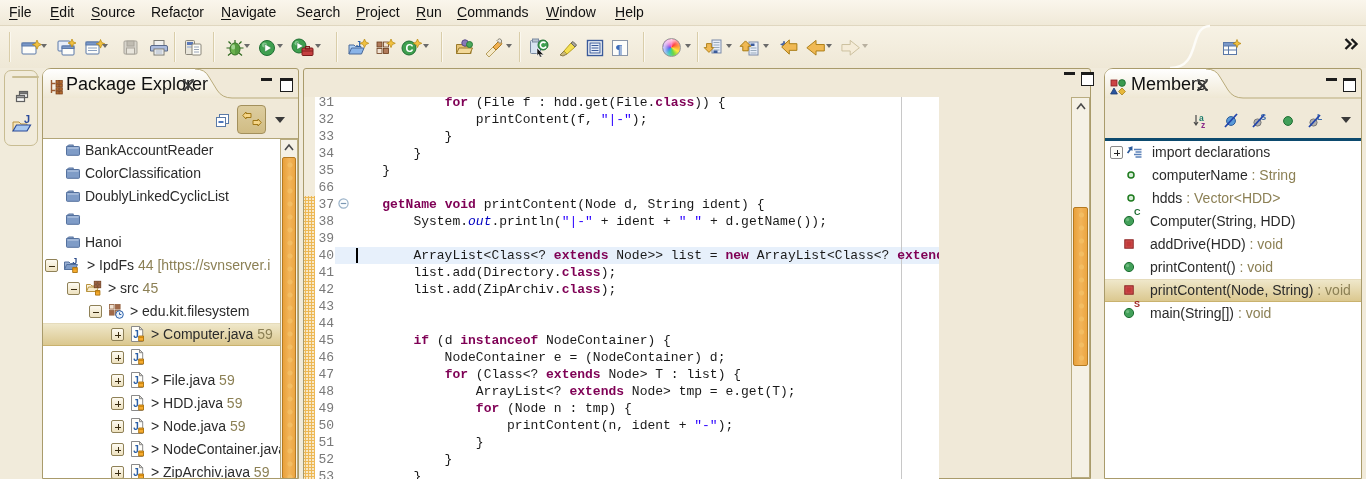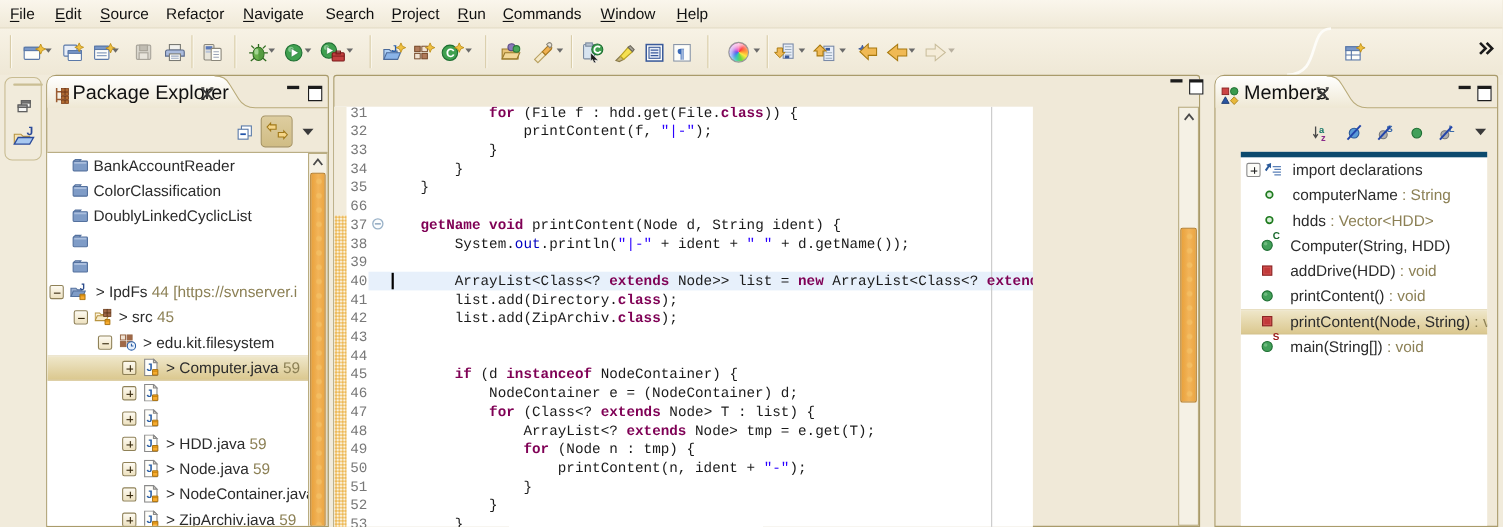--- a/index.html
+++ b/index.html
@@ -27,26 +27,26 @@
 #pe-body { position:absolute; left:0; top:69px; width:255px; height:340px; background:#ffffff; border-top:1px solid #b3a678; overflow:hidden; }
 
 #ed { left:303px; top:68px; width:788px; height:411px; border-radius:3px 3px 0 0; background:#f0e9d8; }
 #ed-body { position:absolute; left:0; top:28px; width:635px; height:382px; background:#fff; overflow:hidden; }
 #ed-margin { position:absolute; left:597px; top:0; width:1px; height:382px; background:#c8c8c8; }
 .cl { position:absolute; left:0; white-space:pre; font-family:"Liberation Mono",monospace; font-size:13px; line-height:17px; height:17px; width:760px; }
 .cl .num { position:absolute; left:0; top:0; width:30px; text-align:right; color:#787878; }
 .cl .code { position:absolute; left:47px; top:0; }
 .k { color:#7f0055; font-weight:bold; }
 .s { color:#2a00ff; }
-.o { color:#0000c0; }
+.o { color:#0000c0; font-style:italic; }
 #curline { position:absolute; left:31px; top:150px; width:736px; height:17px; background:#e7f0fb; }
 #caret { position:absolute; left:52px; top:151px; width:2px; height:15px; background:#000; }
 
 #mb { left:1104px; top:68px; width:258px; height:411px; border-radius:9px 3px 0 0; }
-#mb-body { position:absolute; left:0; top:69px; width:224px; height:340px; background:#ffffff; border-top:5px solid #0c4a6e; overflow:hidden;margin-left:23px; }
+#mb-body { position:absolute; left:0; top:69px; width:256px; height:340px; background:#ffffff; border-top:3px solid #0c4a6e; overflow:hidden; }
 .vtitle { position:absolute; top:5px; font-size:18px; color:#101010; white-space:pre; }
 
 .etab { position:absolute; top:2px; height:26px; font-size:14px; color:#101010; }
 
 .trow { position:absolute; left:0; height:23px; line-height:23px; white-space:pre; font-size:14px; color:#2b2b2b; width:100%; }
 .tsel { position:absolute; left:0; height:23px; background:linear-gradient(#efe7ca,#dbc88f); border-top:1px solid #e6dcbc; border-bottom:1px solid #c9b26e; }
 .grey { color:#8c8055; }
 
 .sb { position:absolute; background:#f5f1e5; border:1px solid #b9ac80; }
 .sbthumb { position:absolute; background:linear-gradient(90deg,#e9a13b,#f2b459 45%,#e9a13b); border:1px solid #b57a21; border-radius:2px; }
@@ -388,20 +388,21 @@
     <svg width="16" height="16" style="left:22px;top:49px">
         <use href="#sy-folder"></use>
       </svg>
       <span class="trow" style="left:42px;top:46px">DoublyLinkedCyclicList</span>
     <svg width="16" height="16" style="left:22px;top:72px">
         <use href="#sy-folder"></use>
       </svg>
     <svg width="16" height="16" style="left:22px;top:95px">
         <use href="#sy-folder"></use>
       </svg>
+      <span class="trow" style="left:42px;top:92px">Hanoi</span>
     <div class="exp" style="left:2px;top:120px">
         <i></i>
       </div>
     <svg width="16" height="16" style="left:20px;top:118px">
         <use href="#sy-proj"></use>
       </svg>
       <span class="trow" style="left:44px;top:115px">&gt; IpdFs<i class="grey"> 44 [https://svnserver.i</i></span>
     <div class="exp" style="left:24px;top:143px">
         <i></i>
       </div>
@@ -431,20 +432,21 @@
     <svg width="16" height="16" style="left:86px;top:210px">
         <use href="#sy-jfile"></use>
       </svg>
     <div class="exp plus" style="left:68px;top:235px">
         <i></i>
         <b></b>
       </div>
     <svg width="16" height="16" style="left:86px;top:233px">
         <use href="#sy-jfile"></use>
       </svg>
+      <span class="trow" style="left:108px;top:230px">&gt; File.java<i class="grey"> 59</i></span>
     <div class="exp plus" style="left:68px;top:258px">
         <i></i>
         <b></b>
       </div>
     <svg width="16" height="16" style="left:86px;top:256px">
         <use href="#sy-jfile"></use>
       </svg>
       <span class="trow" style="left:108px;top:253px">&gt; HDD.java<i class="grey"> 59</i></span>
     <div class="exp plus" style="left:68px;top:281px">
         <i></i>

